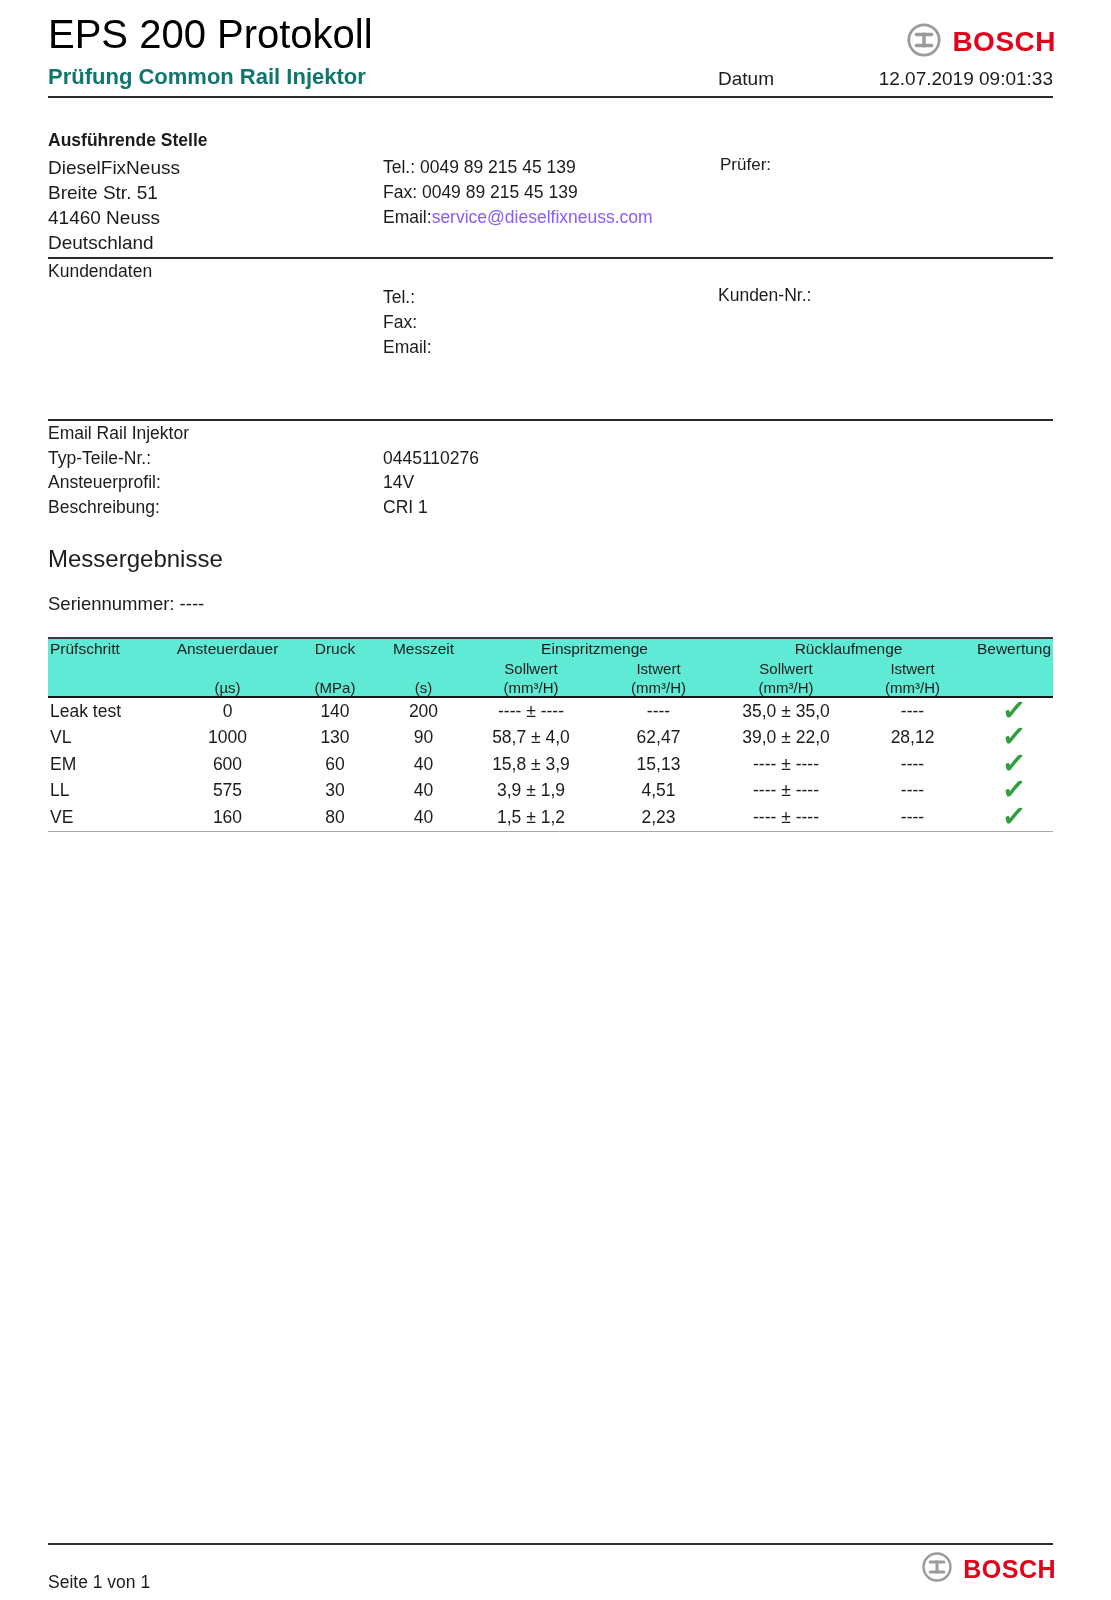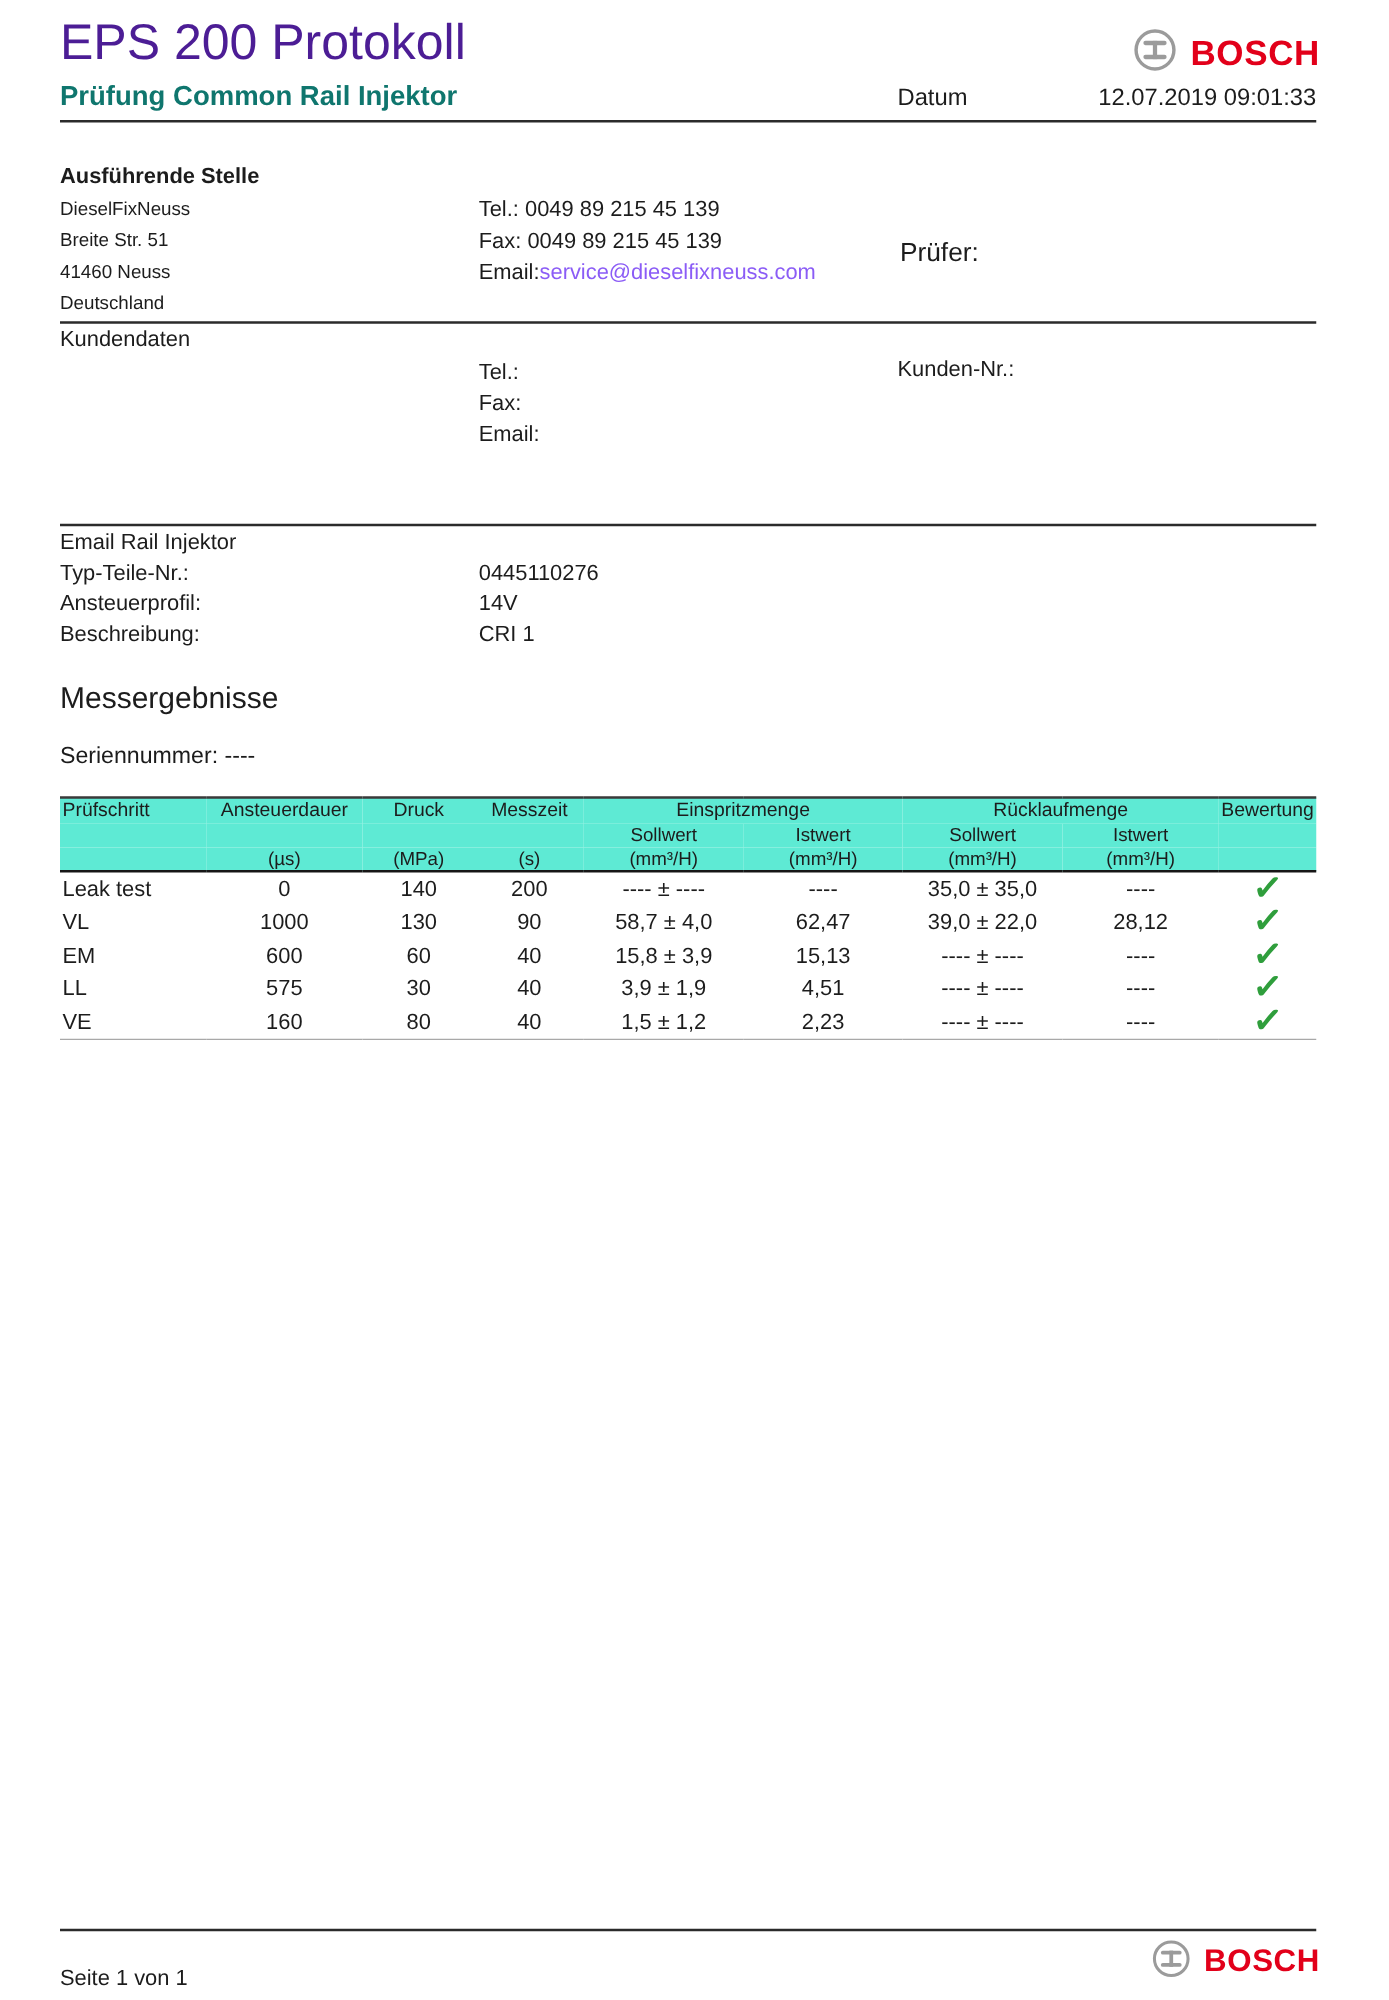--- a/index.html
+++ b/index.html
@@ -8,36 +8,36 @@
     width:1111px;height:1600px;
     background:#ffffff;
     font-family:"Liberation Sans",sans-serif;
     color:#1c1c1c;
     overflow:hidden;
   }
   .abs{position:absolute;}
   .rule{position:absolute;left:48px;right:58px;height:2px;background:#2b2b2b;}
 
   
-  .doc-title{left:48px;top:12px;font-size:40px;line-height:1.1;color:#4c1d95;}
+  .doc-title{left:48px;top:12px;font-size:40px;line-height:1.1;color:#000000;}
   .doc-subtitle{left:48px;top:64px;font-size:22px;font-weight:bold;color:#0f766e;}
   .date-label{left:718px;top:68px;font-size:19px;}
   .date-value{right:58px;top:68px;font-size:19px;}
 
   .brand{display:flex;align-items:center;gap:10px;}
   .brand-top{right:55px;top:22px;}
   .brand-bottom{right:55px;top:1551px;}
   .bosch-word{color:#e2001a;font-weight:bold;font-size:28px;letter-spacing:.5px;font-family:"Liberation Sans",sans-serif;}
   .brand-bottom .bosch-word{font-size:25px;}
 
   
   .sec-title-bold{left:48px;top:130px;font-size:17.5px;font-weight:bold;}
-  .addr{left:48px;top:155px;font-size:15px;line-height:25px;}
+  .addr{left:48px;top:155px;font-size:19px;line-height:25px;}
   .contact{left:383px;top:155px;font-size:17.5px;line-height:25px;}
-  .pruefer{left:720px;top:155px;font-size:21px;margin-top:36px;}
+  .pruefer{left:720px;top:155px;font-size:17px;}
   .email-link{color:#8b5cf6;text-decoration:none;}
 
   .kunden-title{left:48px;top:261px;font-size:17.5px;}
   .contact2{left:383px;top:285px;font-size:17.5px;line-height:25px;}
   .kunden-nr{left:718px;top:285px;font-size:17.5px;}
 
   
   .injector{left:48px;top:421px;font-size:17.5px;line-height:24.5px;}
   .injector .lbl{display:inline-block;width:335px;}
 

